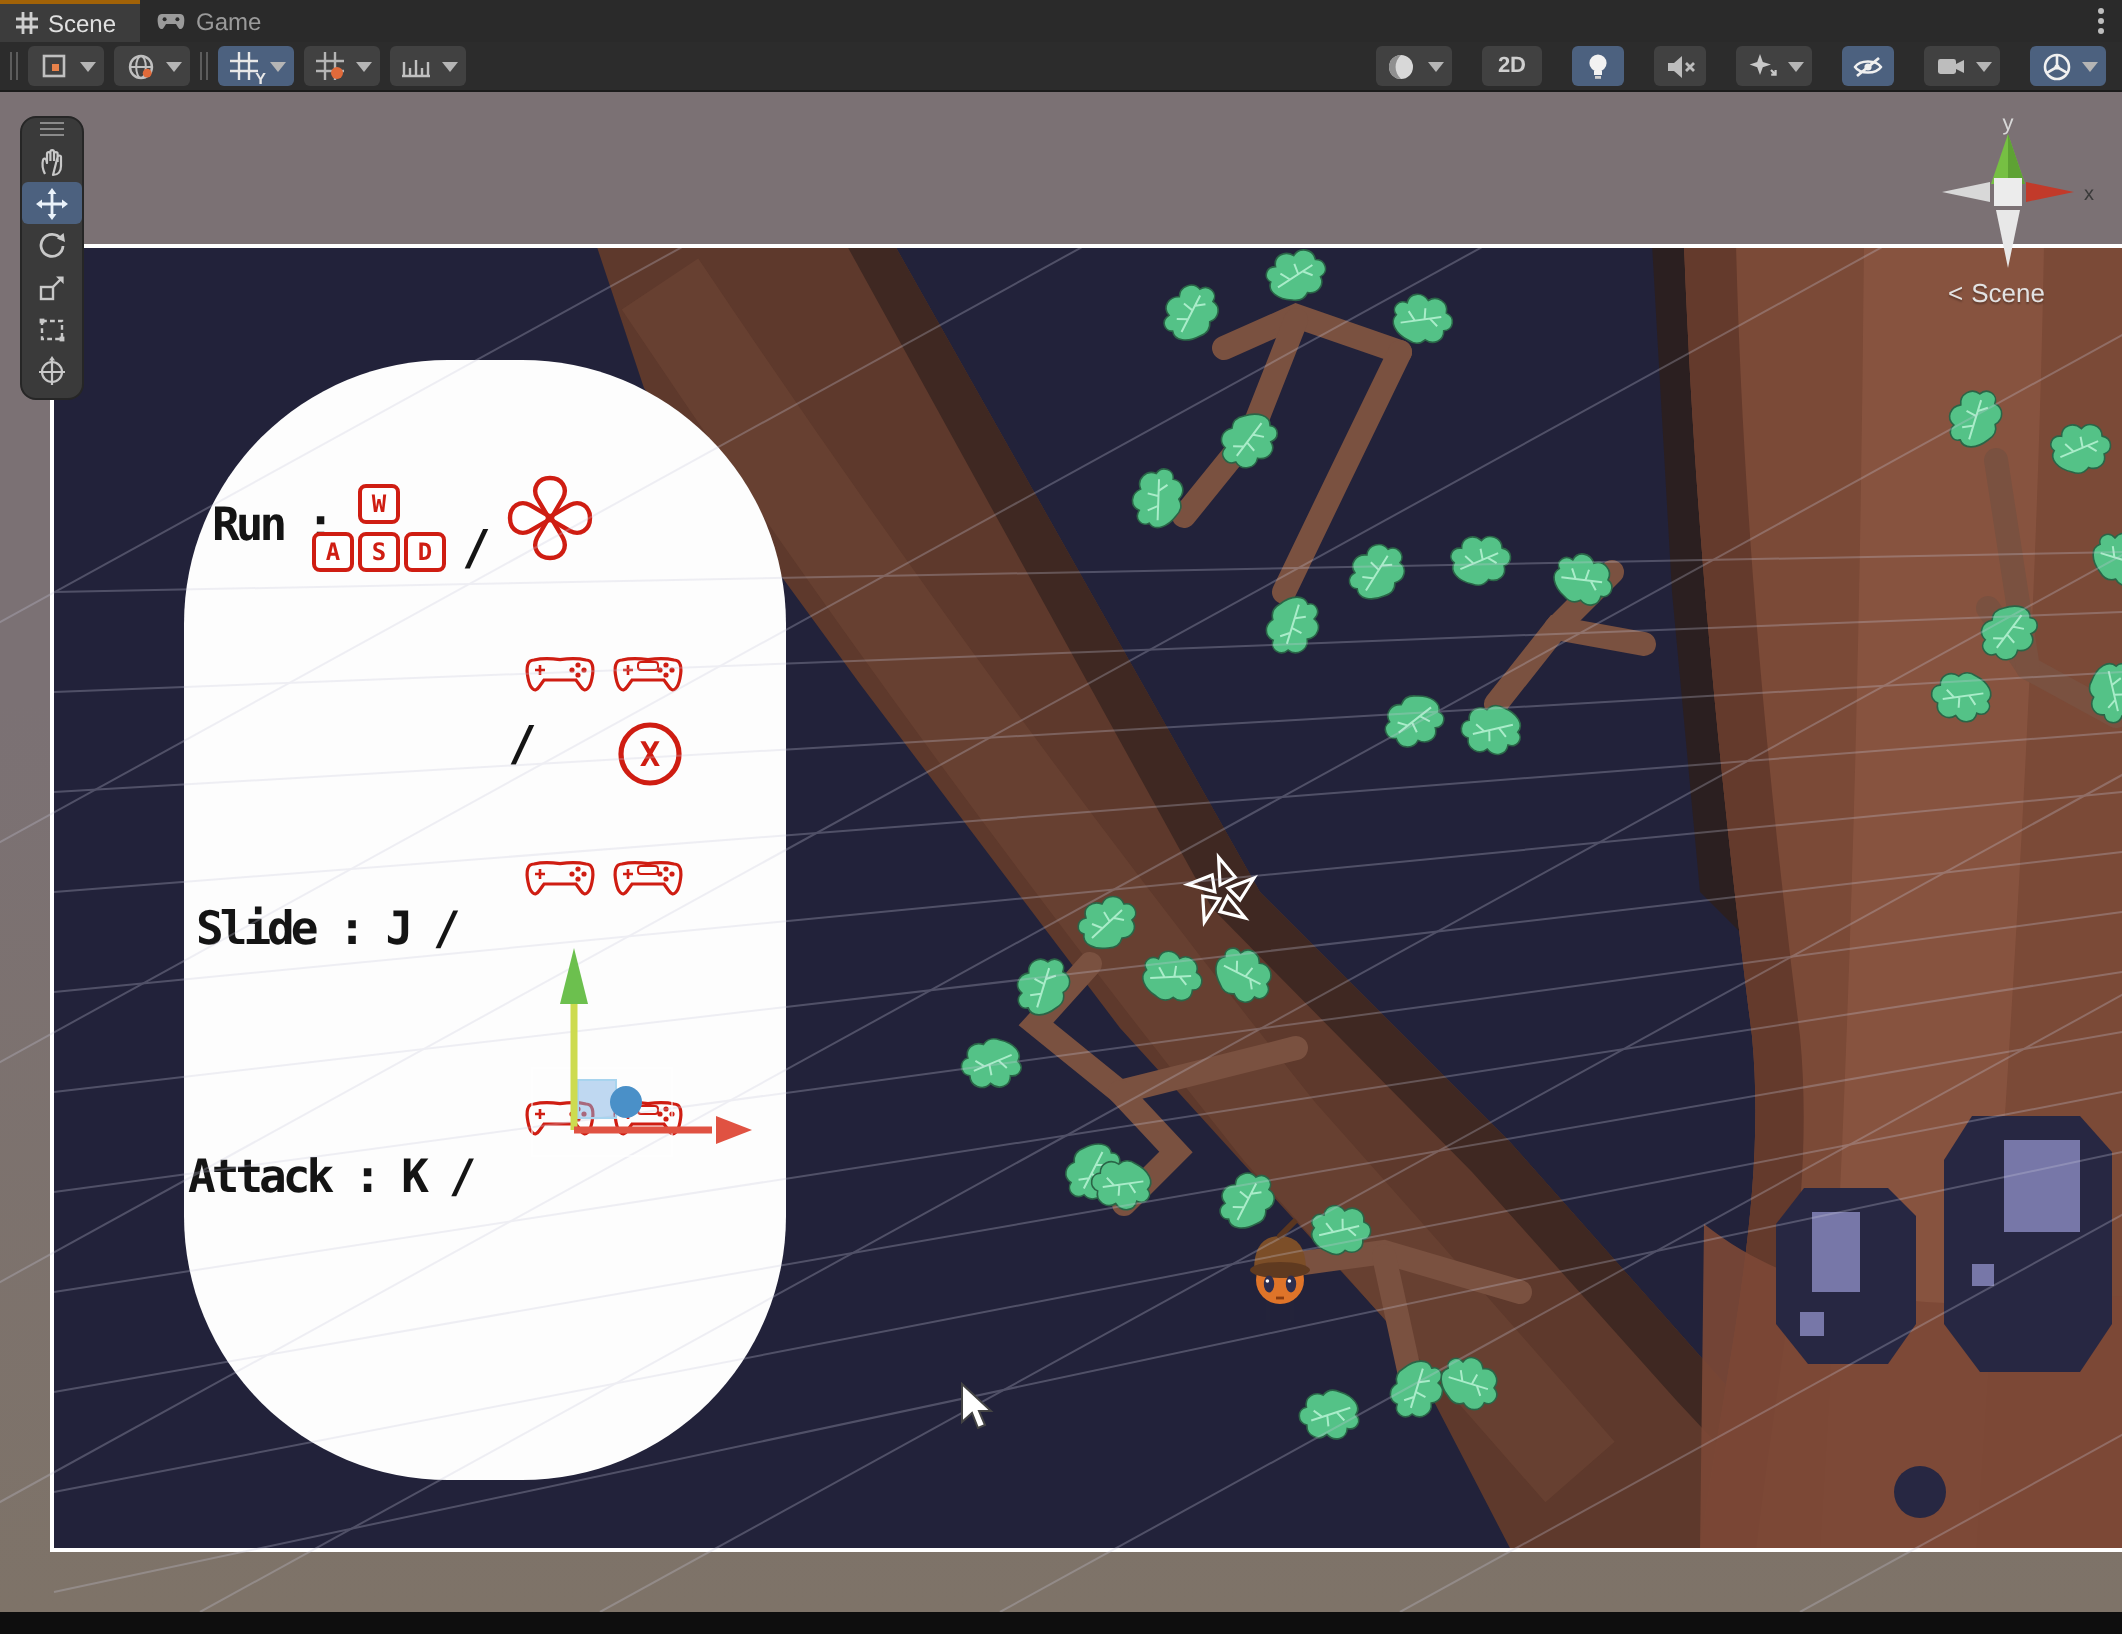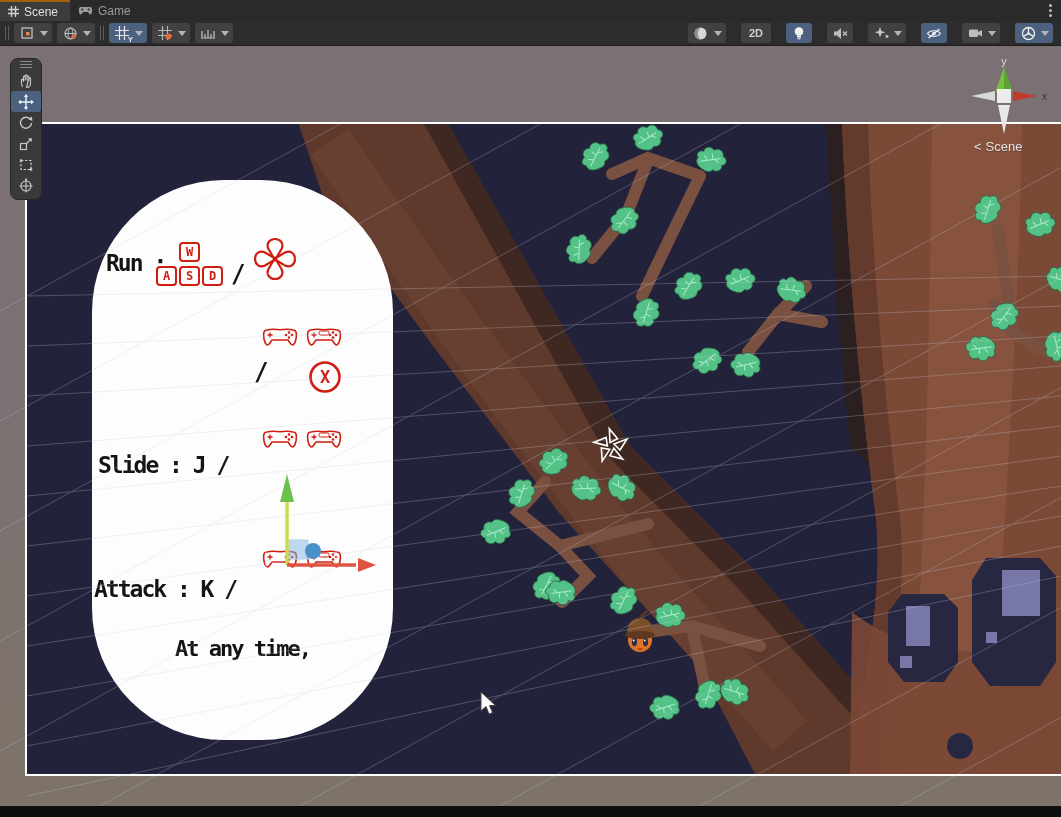--- a/index.html
+++ b/index.html
@@ -397,21 +397,20 @@
         <path d="M5,4 C1.5,4 1,8 2,13 C3,18.5 5.5,20.5 7.5,17.5 L10,14 L26,14 L28.5,17.5 C30.5,20.5 33,18.5 34,13 C35,8 34.5,4 31,4 C27,3 23.5,3 18,3.8 C12.5,3 9,3 5,4 Z" fill="none" stroke="#cf1d12" stroke-width="1.6"></path>
         <rect x="13" y="5" width="10" height="4" rx="1.5" fill="none" stroke="#cf1d12" stroke-width="1"></rect>
         <path d="M8,6.5 V11.5 M5.5,9 H10.5" stroke="#cf1d12" stroke-width="1.3"></path>
         <circle cx="27" cy="6.5" r="1.3" fill="#cf1d12"></circle>
           <circle cx="30" cy="9" r="1.3" fill="#cf1d12"></circle>
           <circle cx="24" cy="9" r="1.3" fill="#cf1d12"></circle>
           <circle cx="27" cy="11.5" r="1.3" fill="#cf1d12"></circle>
       </svg>
       <div class="ptext" style="left:2px;top:396px;">Attack : K /</div>
 
-      <div class="footer" style="top:456px;">At any time,</div>
     </div>
 
     <svg class="scene-over" width="1061" height="760" viewBox="0 0 1061 760">
       <defs>
           <clipPath id="gridclip">
             <rect x="0" y="78" width="1061" height="682"></rect>
           </clipPath>
         </defs>
       <g clip-path="url(#gridclip)" stroke="#c9c9dc" stroke-width="1" opacity="0.28">
         <line x1="27" y1="250" x2="1061" y2="230"></line>

